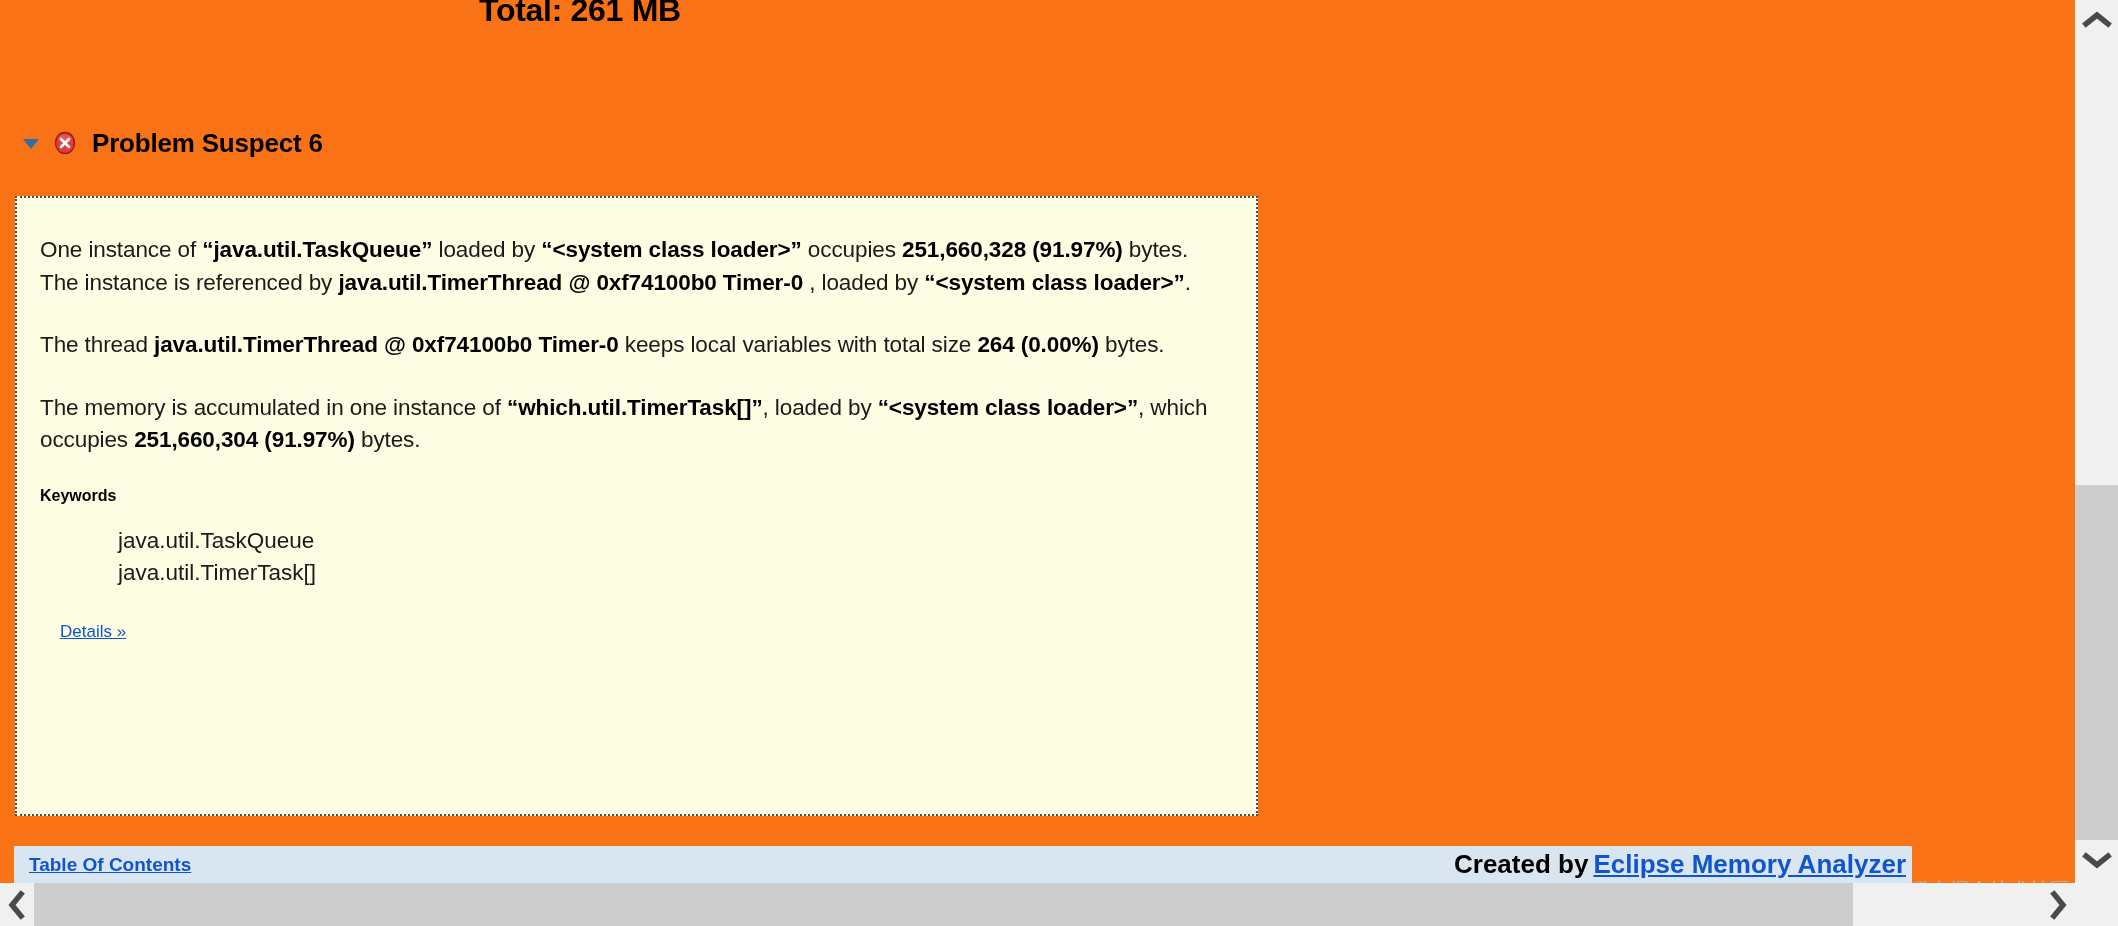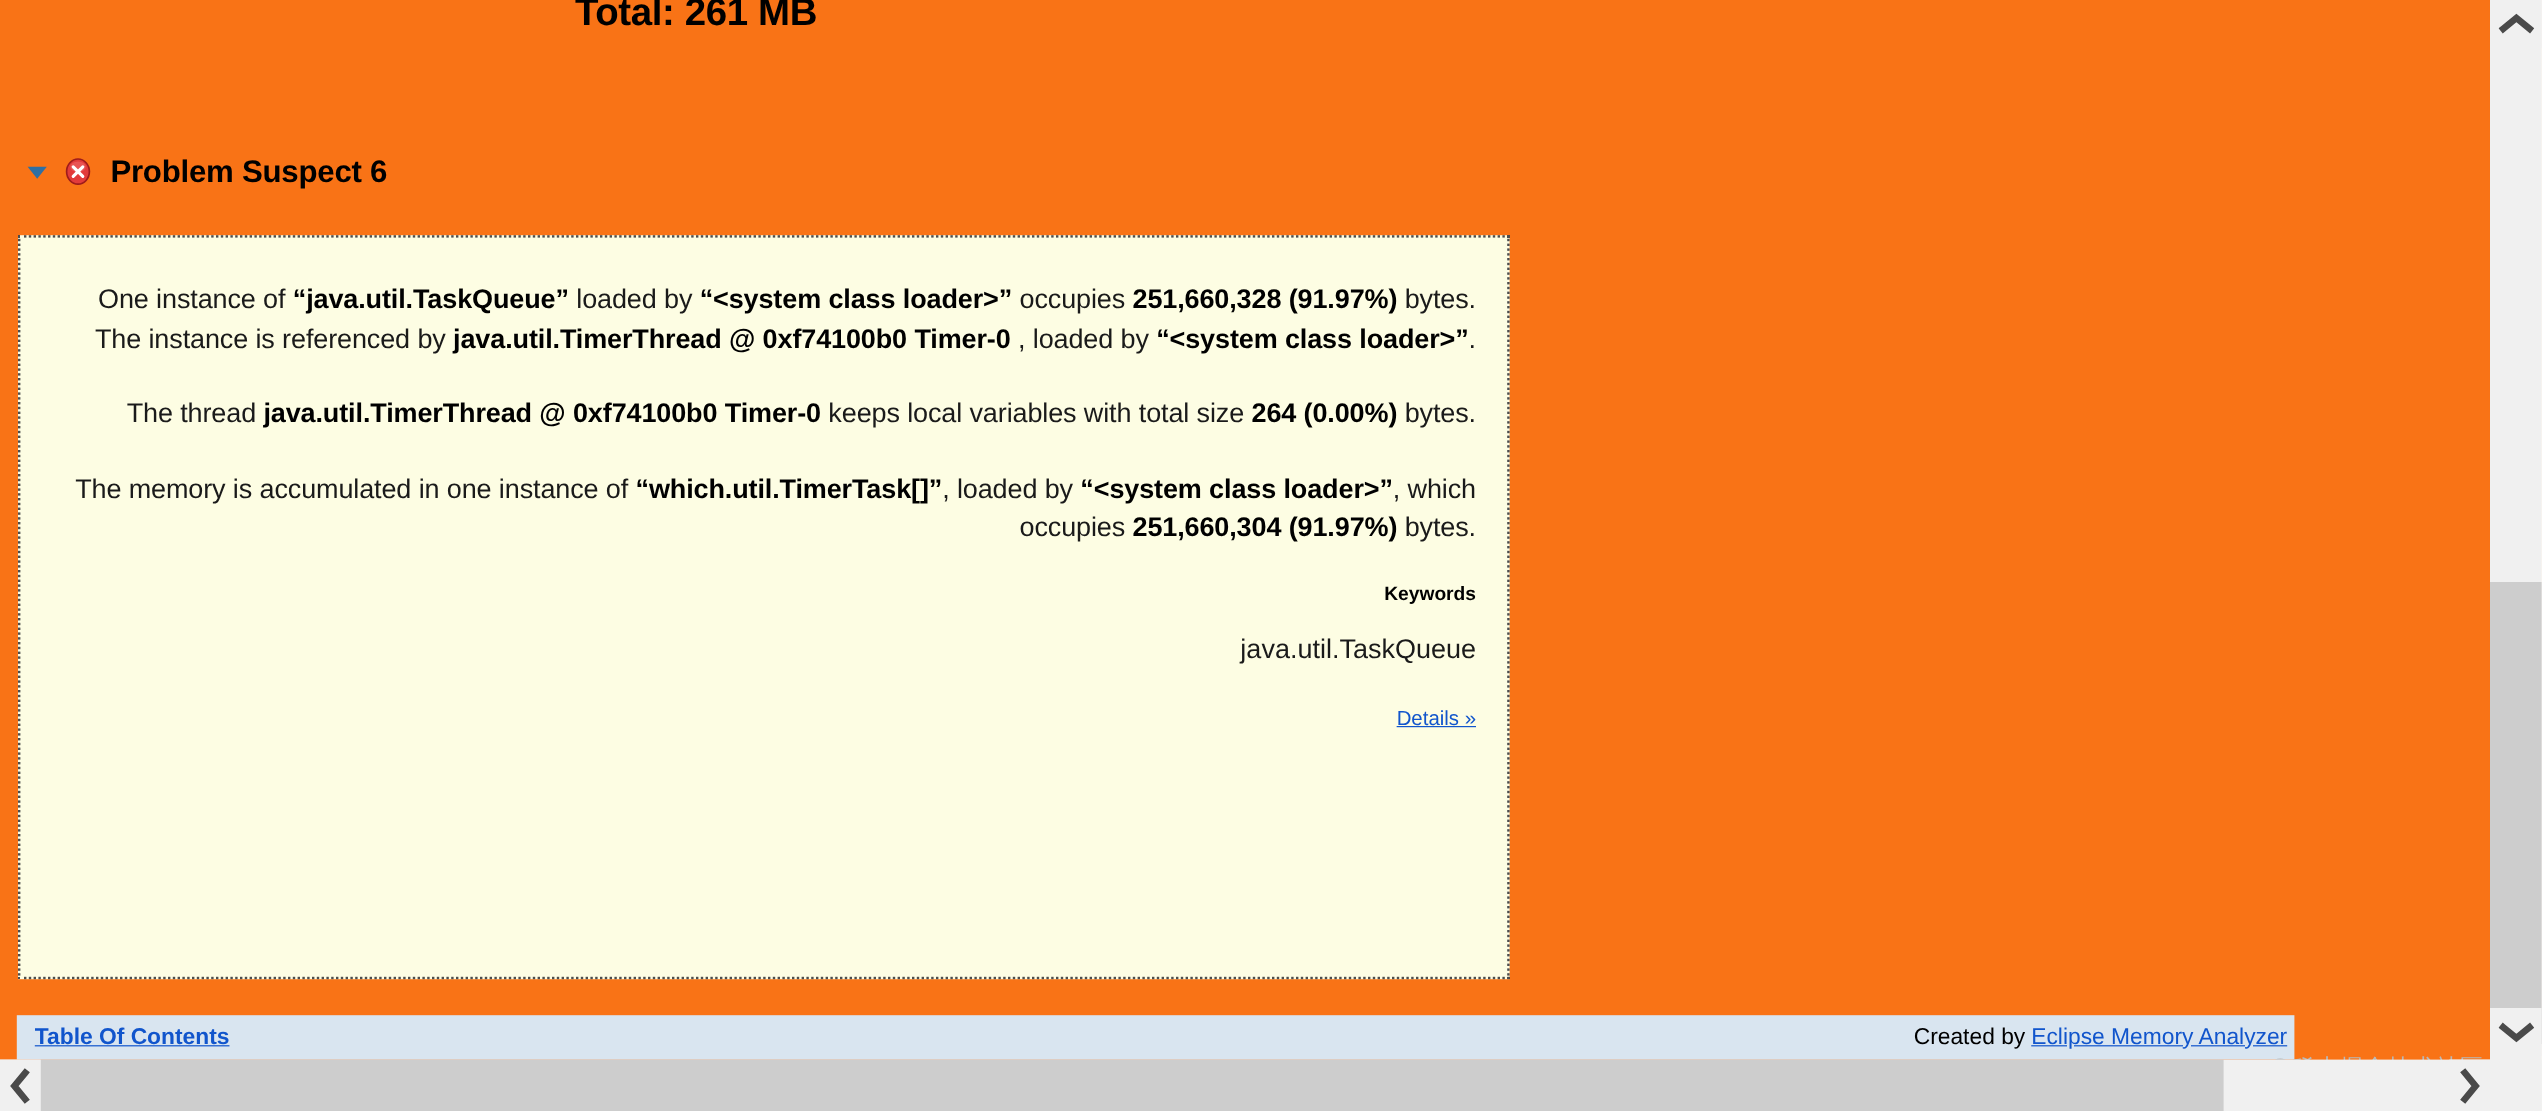--- a/index.html
+++ b/index.html
@@ -91,21 +91,20 @@
   
   .suspect-panel {
     position: absolute;
     left: 15px;
     top: 196px;
     width: 1243px;
     height: 620px;
     background: #fdfde3;
     border: 2px dotted #4d4d4d;
     box-sizing: border-box;
-    text-align: right;
   }
   .panel-inner {
     padding: 36px 26px 0 23px;
   }
 
   .para {
     font-size: 22.5px;
     line-height: 32.5px;
     color: #1a1a1a;
     margin: 0 0 30px 0;
@@ -160,22 +159,22 @@
     align-items: center;
     justify-content: space-between;
     padding: 0 4px 0 15px;
   }
   .footer-left {
     font-size: 19px;
     font-weight: bold;
   }
   .footer-left a.link { color: #1155cc; }
   .footer-right {
-    font-size: 19px;
-    font-weight: normal;
+    font-size: 26px;
+    font-weight: bold;
     color: #000000;
     white-space: nowrap;
     padding-right: 2px;
   }
   .footer-right a.link { color: #1155cc; margin-left: 5px; }
 
   
   .watermark {
     position: absolute;
     right: 48px;
@@ -291,20 +290,21 @@
         <p class="para p1"><span>One instance of </span><b>“java.util.TaskQueue”</b><span> loaded by </span><b>“&lt;system class loader&gt;”</b><span> occupies </span><b>251,660,328 (91.97%)</b><span> bytes. The instance is referenced by </span><b>java.util.TimerThread @ 0xf74100b0 Timer-0</b><span> , loaded by </span><b>“&lt;system class loader&gt;”</b><span>.</span></p>
 
         <p class="para p2"><span>The thread </span><b>java.util.TimerThread @ 0xf74100b0 Timer-0</b><span> keeps local variables with total size </span><b>264 (0.00%)</b><span> bytes.</span></p>
 
         <p class="para p3"><span>The memory is accumulated in one instance of </span><b>“which.util.TimerTask[]”</b><span>, loaded by </span><b>“&lt;system class loader&gt;”</b><span>, which occupies </span><b>251,660,304 (91.97%)</b><span> bytes.</span></p>
 
 
         <div class="keywords-title">Keywords</div>
         <ul class="keyword-list">
           <li>java.util.TaskQueue</li>
+          <li>java.util.TimerTask[]</li>
         </ul>
 
         <div class="details-link">
           <a href="#" class="link">Details »</a>
         </div>
 
       </div>
     </div>
 
     <div class="footer-bar">

